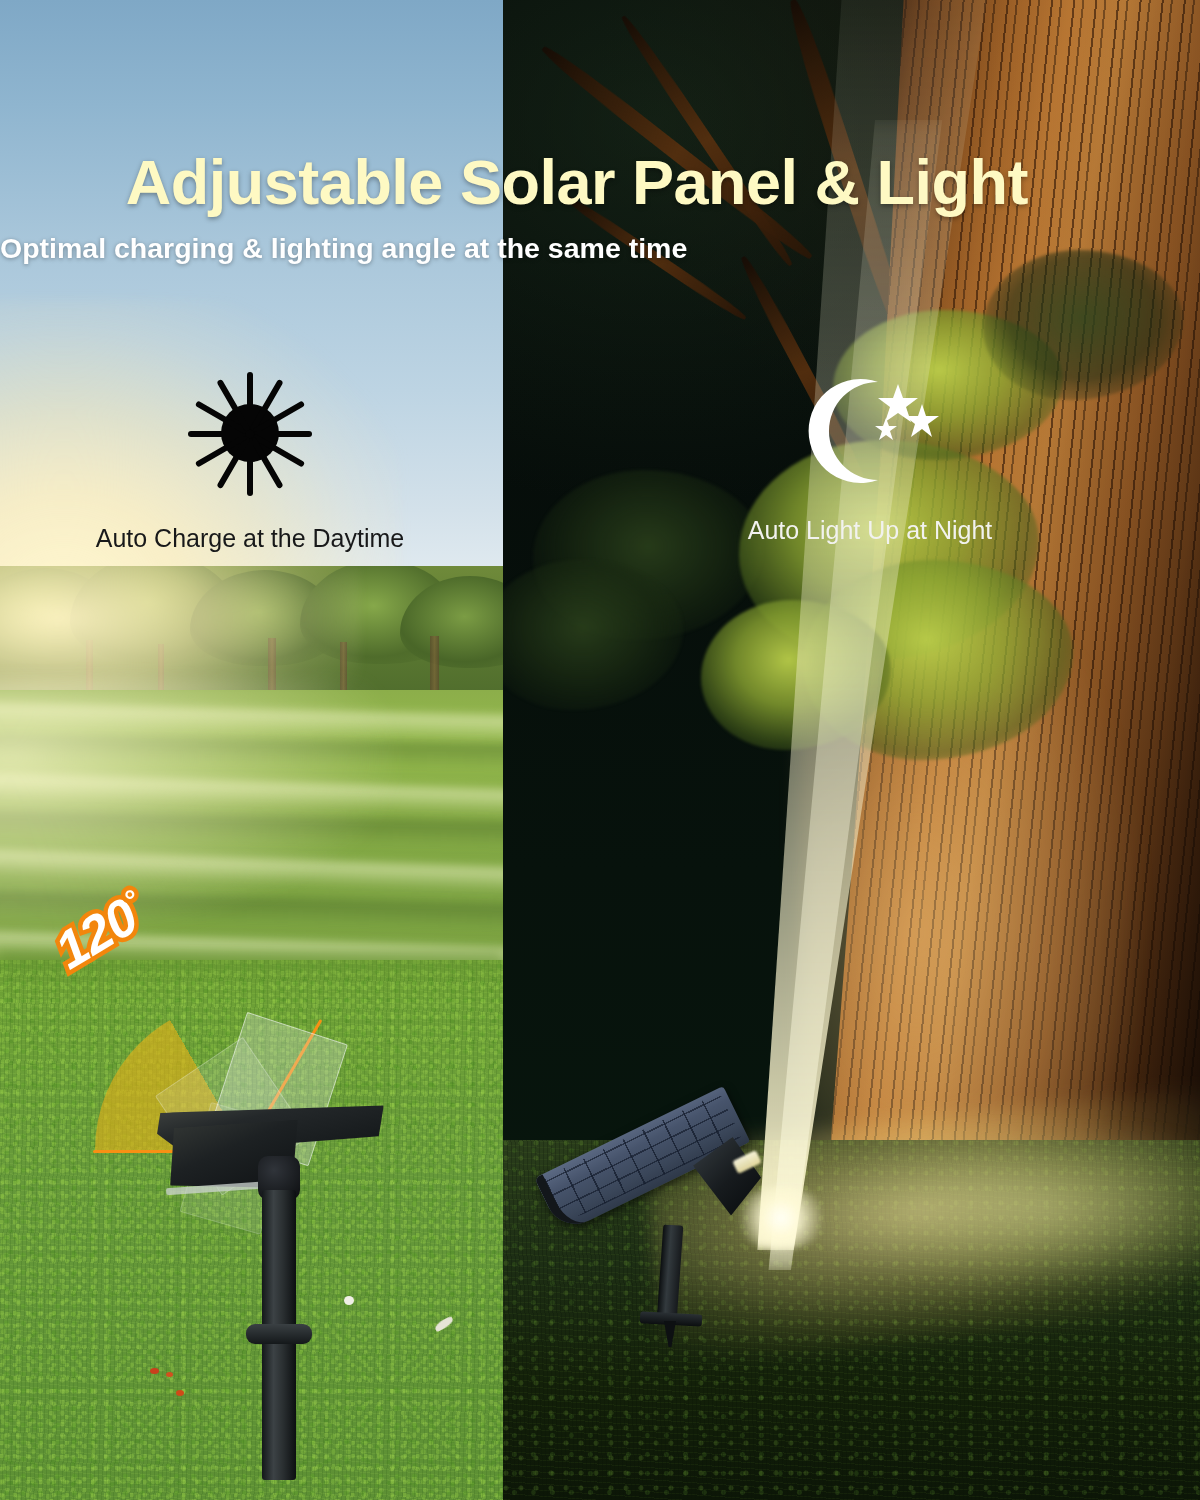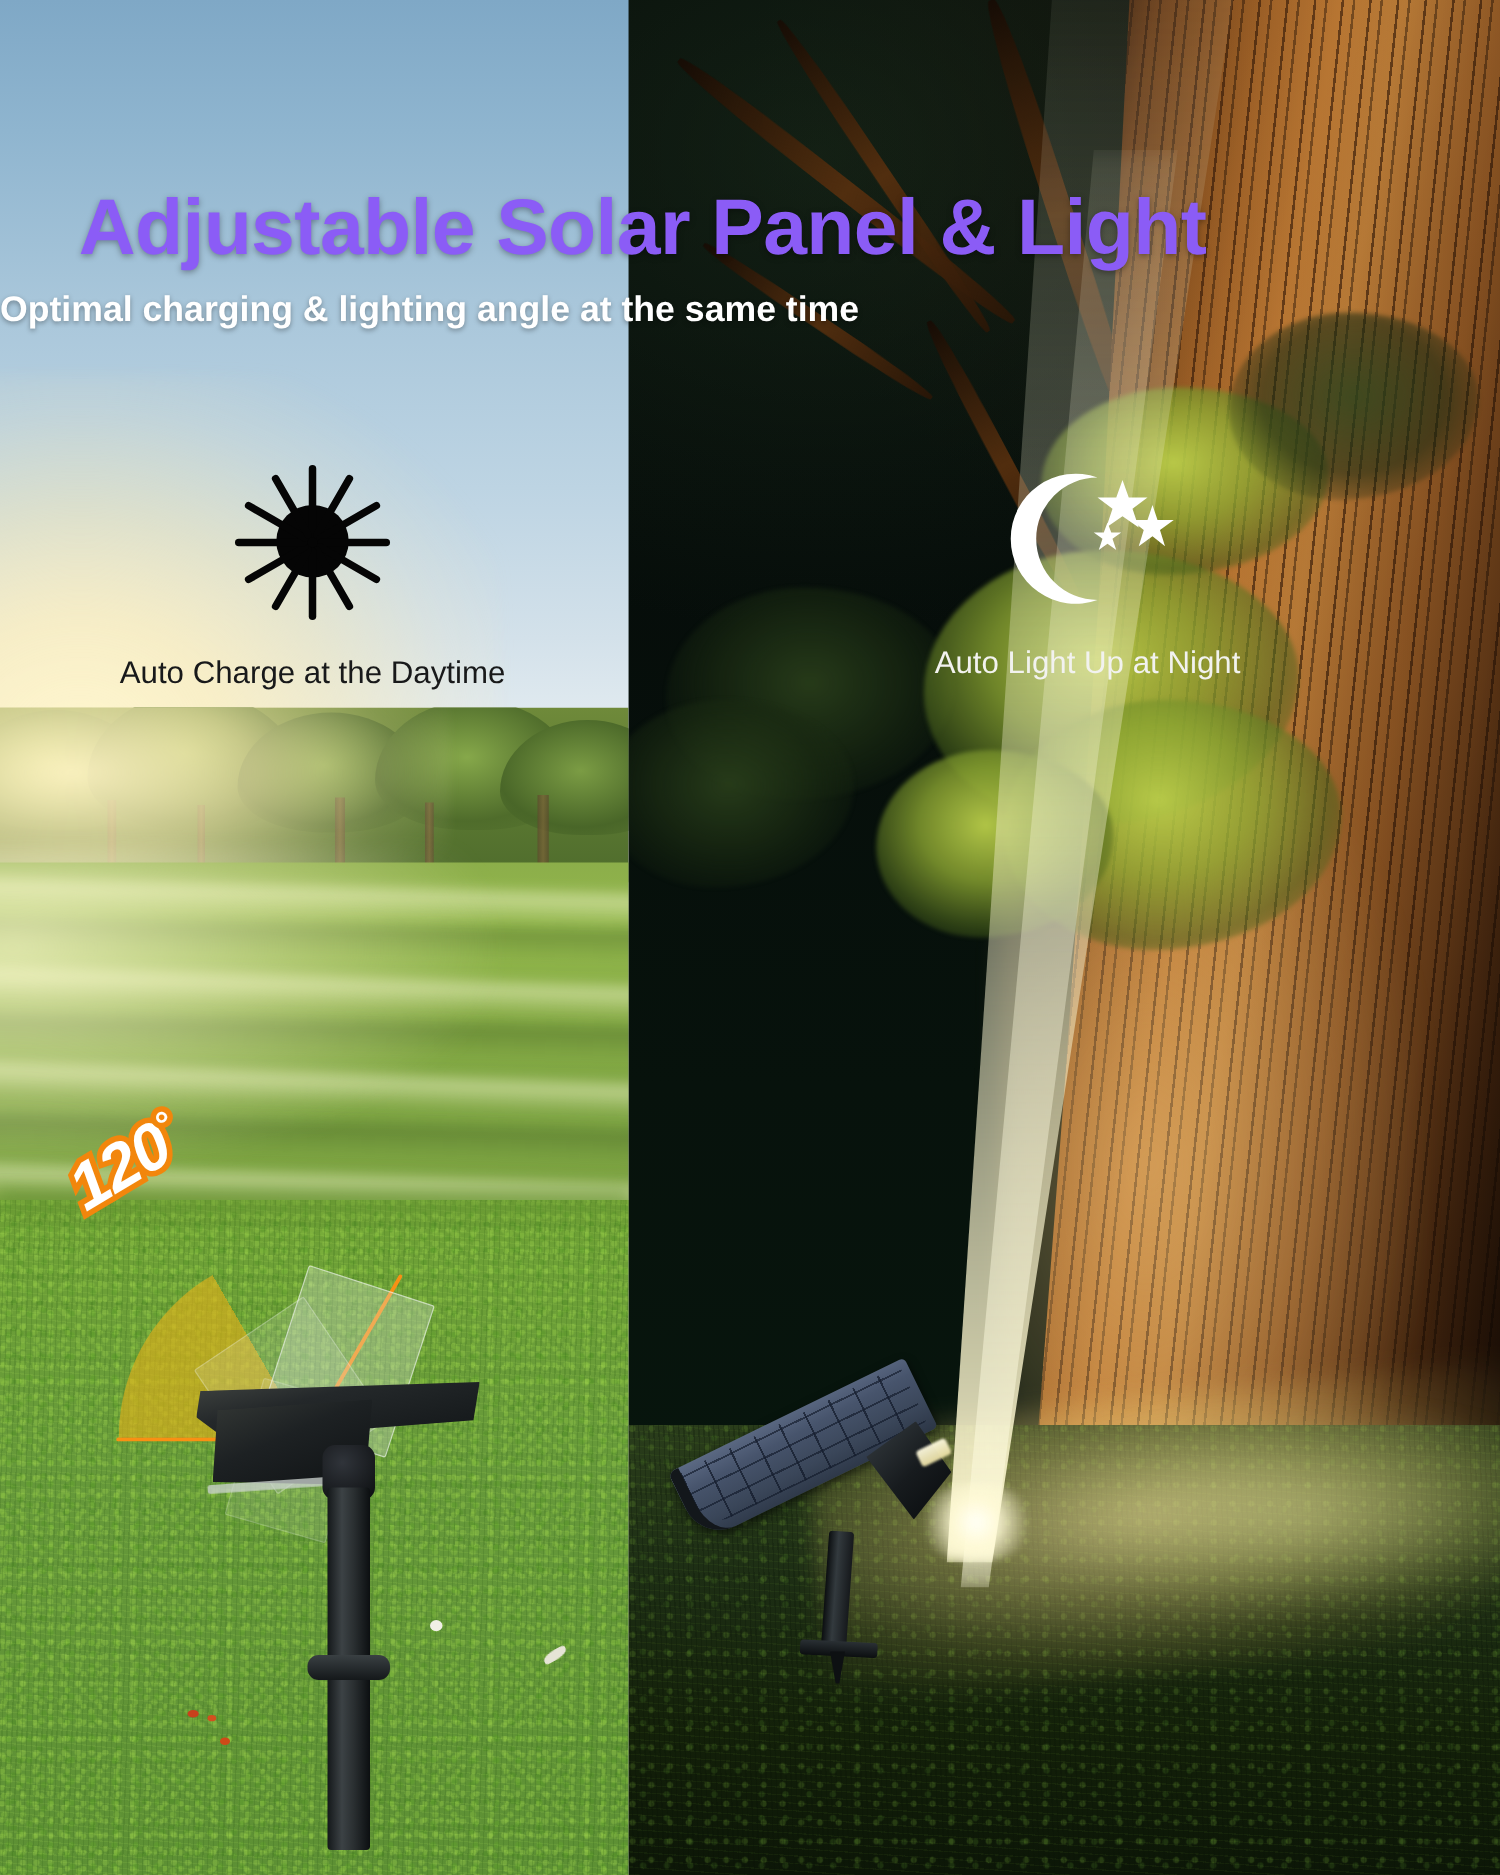--- a/index.html
+++ b/index.html
@@ -181,22 +181,22 @@
     background:linear-gradient(to bottom,#fffbe2,#e8dda0);filter:blur(1px);opacity:.95;}
   .lampR-arm{position:absolute;left:112px;top:60px;width:20px;height:96px;
     background:linear-gradient(to right,#0b0e10,#333a3e 40%,#16191c);border-radius:3px;
     transform:rotate(4deg);}
   .lampR-foot{position:absolute;left:92px;top:148px;width:62px;height:12px;
     background:linear-gradient(to bottom,#2a3034,#0b0e10);border-radius:3px;transform:rotate(3deg);}
   .lampR-spike{position:absolute;left:116px;top:156px;width:12px;height:26px;
     background:#0d1012;clip-path:polygon(0 0,100% 0,62% 100%,38% 100%);}
 
   
-  .headline{position:absolute;left:0;top:150px;width:1028px;text-align:center;
-    font-size:63px;font-weight:bold;color:#8b5cf6;line-height:1.02;
+  .headline{position:absolute;left:0;top:150px;width:1028px;text-align:right;
+    font-size:63px;font-weight:bold;color:#fef9c3;line-height:1.02;
     letter-spacing:-.5px;white-space:nowrap;
     text-shadow:0 2px 5px rgba(0,0,0,.35);}
   .subline{position:absolute;left:0;top:232px;width:1200px;text-align:left;
     font-size:28.5px;font-weight:bold;color:#ffffff;white-space:nowrap;
     text-shadow:0 1px 4px rgba(0,0,0,.35);}
 
   .feature{position:absolute;text-align:center;}
   .feature .flabel{font-size:25px;line-height:1;white-space:nowrap;}
   .feat-day{left:40px;top:370px;width:420px;}
   .feat-day .flabel{color:#18191a;}

